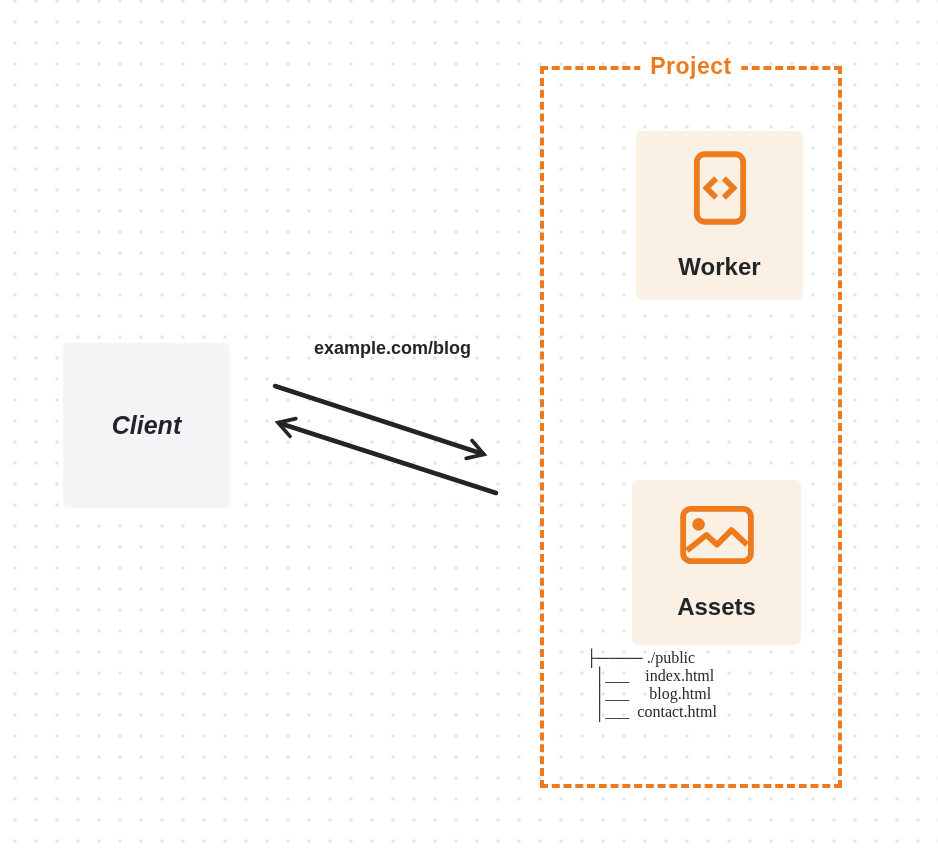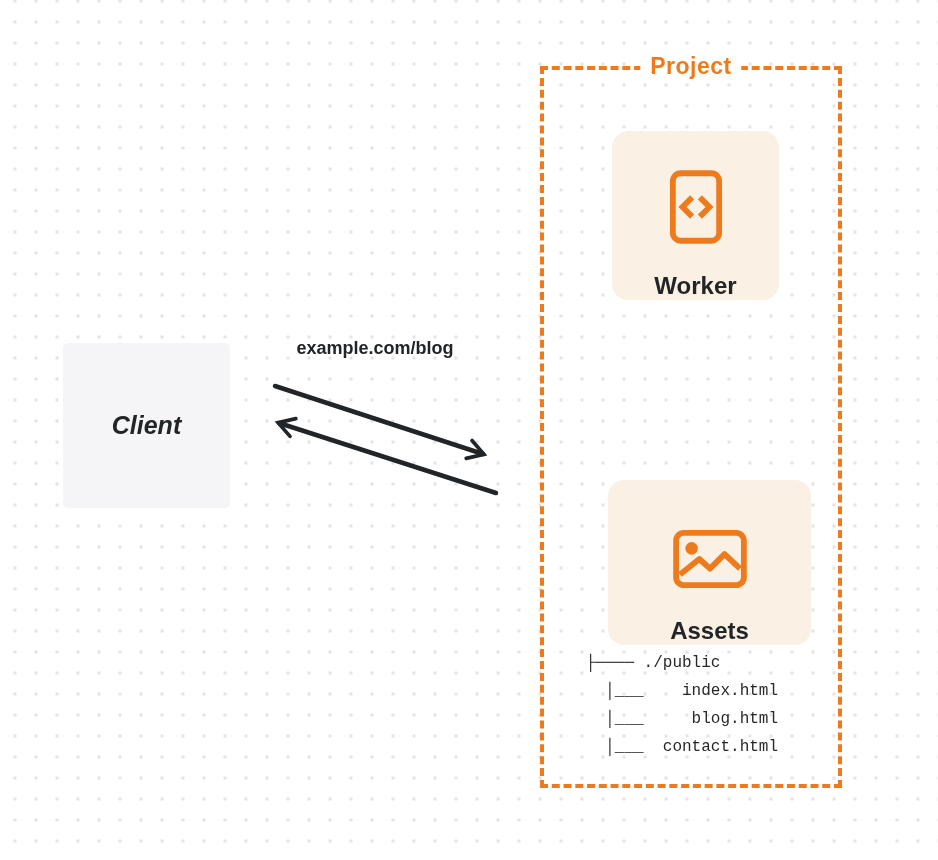--- a/index.html
+++ b/index.html
@@ -31,55 +31,56 @@
   .project-label{
     position:absolute; top:-17px; left:50%; transform:translateX(-50%);
     background:#ffffff; padding:0 10px;
     color:var(--orange); font-size:23px; font-weight:bold;
     letter-spacing:.5px; white-space:nowrap;
   }
 
   
   .card{
     background:var(--card-bg);
-    border-radius:16px;
+    border-radius:6px;
     display:flex; flex-direction:column;
-    align-items:center; justify-content:flex-end;
+    align-items:center; justify-content:center;
     gap:24px;
+    margin-left:24px;
   }
   .card-worker{left:612px; top:131px; width:167px; height:169px;}
-  .card-assets{left:608px; top:480px; width:203px; height:165px;}
+  .card-assets{left:608px; top:480px; width:169px; height:165px;}
   .card-label{
     color:var(--ink); font-size:24px; font-weight:bold;
   }
   .icon-stroke{stroke:var(--orange); fill:none;}
   .icon-fill{fill:var(--orange);}
 
   
   .file-tree{
     left:586px; top:649px;
-    font-family:Liberation Mono, monospace;
-    font-size:16px; line-height:28px;
+    font-family:Liberation Serif, serif;
+    font-size:16px; line-height:18px;
     color:#26282A;
     white-space:pre;
   }
 
   
   .client-box{
     left:63px; top:343px; width:167px; height:165px;
     background:var(--client-bg);
     border-radius:5px;
     display:flex; align-items:center; justify-content:center;font-style:italic;
   }
   .client-label{color:var(--ink); font-size:25px; font-weight:bold;}
 
   
   .request-label{
     left:279px; top:338px; width:192px;
-    text-align:center;
+    text-align:right;
     color:var(--ink); font-size:18px; font-weight:bold;
     white-space:nowrap;
   }
 
   
   .arrows-svg{left:0;top:0;pointer-events:none;}
   .arrow-line{
     stroke:var(--ink); stroke-width:4.5; stroke-linecap:round; fill:none;
   }
 </style>

